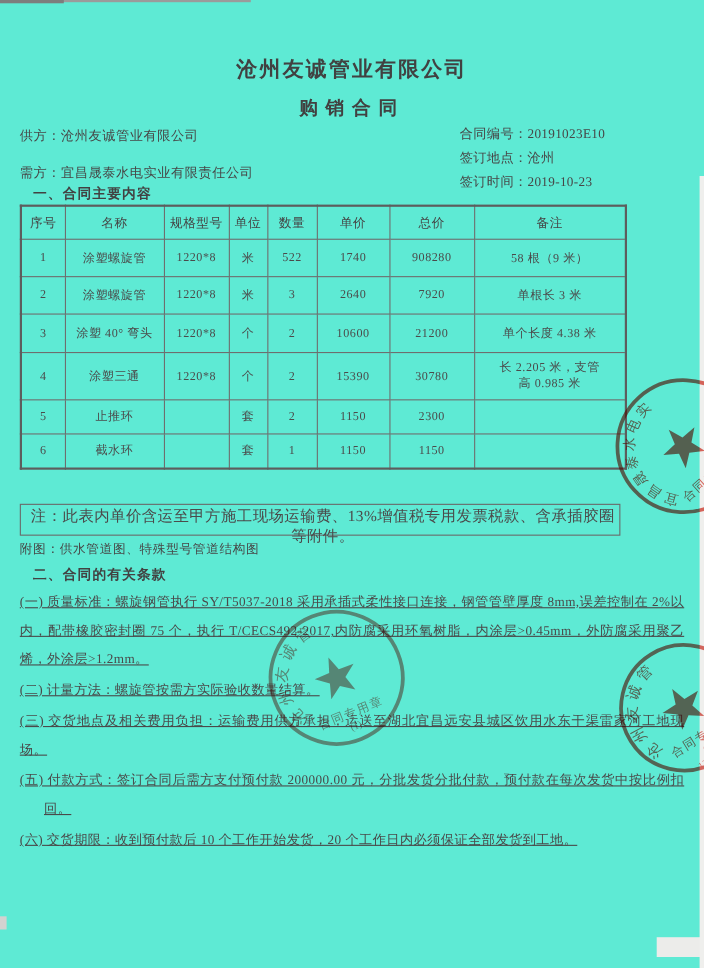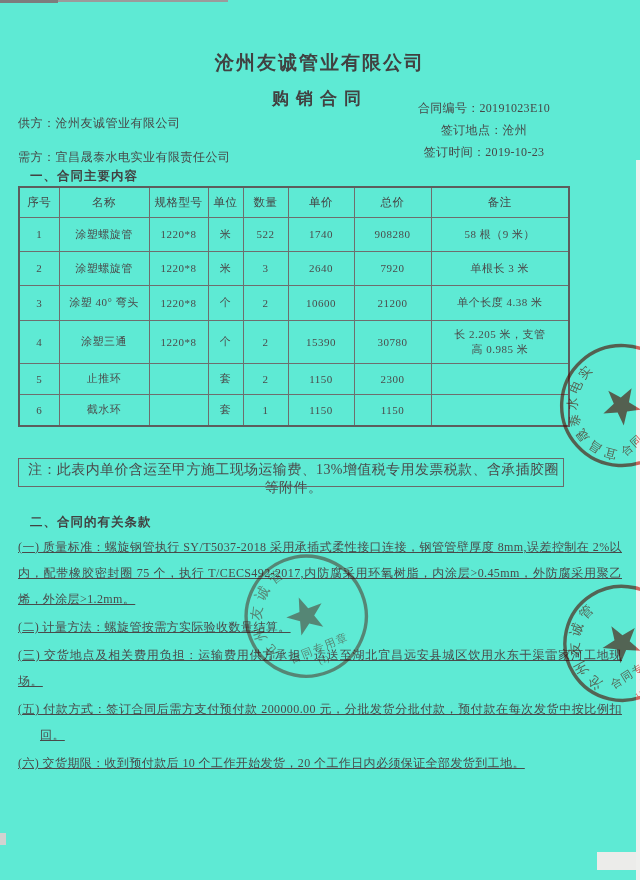--- a/index.html
+++ b/index.html
@@ -8,21 +8,21 @@
     background:#5eead4;overflow:hidden;
     font-family:"Liberation Serif","DejaVu Serif",serif;
     color:#474747;
   }
   .abs{position:absolute;}
   .doc-title{top:50px;left:0;width:640px;text-align:center;font-size:19px;font-weight:600;letter-spacing:2px;color:#414141;}
   .doc-subtitle{top:87px;left:0;width:640px;text-align:center;font-size:17px;font-weight:600;letter-spacing:7px;color:#414141;}
   .party-line{left:18px;font-size:12px;letter-spacing:.5px;}
   .supplier-line{top:115px;}
   .buyer-line{top:149px;}
-  .meta-block{left:418px;top:97px;font-size:12px;line-height:22px;letter-spacing:.3px;text-align:center;}
+  .meta-block{left:418px;top:110px;font-size:12px;line-height:22px;letter-spacing:.3px;}
   .sec-heading{left:30px;font-size:12.5px;font-weight:600;letter-spacing:1px;color:#424242;}
   .sec-one{top:168px;}
   .sec-two{top:514px;}
 
   table.items{border-collapse:collapse;left:18px;top:186px;border:2px solid #5d5d5d;table-layout:fixed;}
   table.items th,table.items td{
     border:1px solid #6e6e6e;font-weight:normal;text-align:center;
     font-size:11px;padding:0 2px;color:#4b4b4b;letter-spacing:.5px;
     overflow:hidden;
   }
@@ -162,20 +162,21 @@
         <td>套</td>
         <td>1</td>
         <td>1150</td>
         <td>1150</td>
         <td></td>
       </tr>
     </tbody>
   </table>
 
   <div class="abs note-box">注：此表内单价含运至甲方施工现场运输费、13%增值税专用发票税款、含承插胶圈等附件。</div>
+  <div class="abs attach-line">附图：供水管道图、特殊型号管道结构图</div>
 
   <div class="abs sec-heading sec-two">二、合同的有关条款</div>
 
   <div class="abs clauses">
     <div class="clause">(一) 质量标准：螺旋钢管执行 SY/T5037-2018 采用承插式柔性接口连接，钢管管壁厚度 8mm,误差控制在 2%以内，配带橡胶密封圈 75 个，执行 T/CECS492-2017,内防腐采用环氧树脂，内涂层&gt;0.45mm，外防腐采用聚乙烯，外涂层&gt;1.2mm。</div>
     <div class="clause">(二) 计量方法：螺旋管按需方实际验收数量结算。</div>
     <div class="clause">(三) 交货地点及相关费用负担：运输费用供方承担，运送至湖北宜昌远安县城区饮用水东干渠雷家河工地现场。</div>
     <div class="clause">(五) 付款方式：签订合同后需方支付预付款 200000.00 元，分批发货分批付款，预付款在每次发货中按比例扣回。</div>
     <div class="clause">(六) 交货期限：收到预付款后 10 个工作开始发货，20 个工作日内必须保证全部发货到工地。</div>
 

